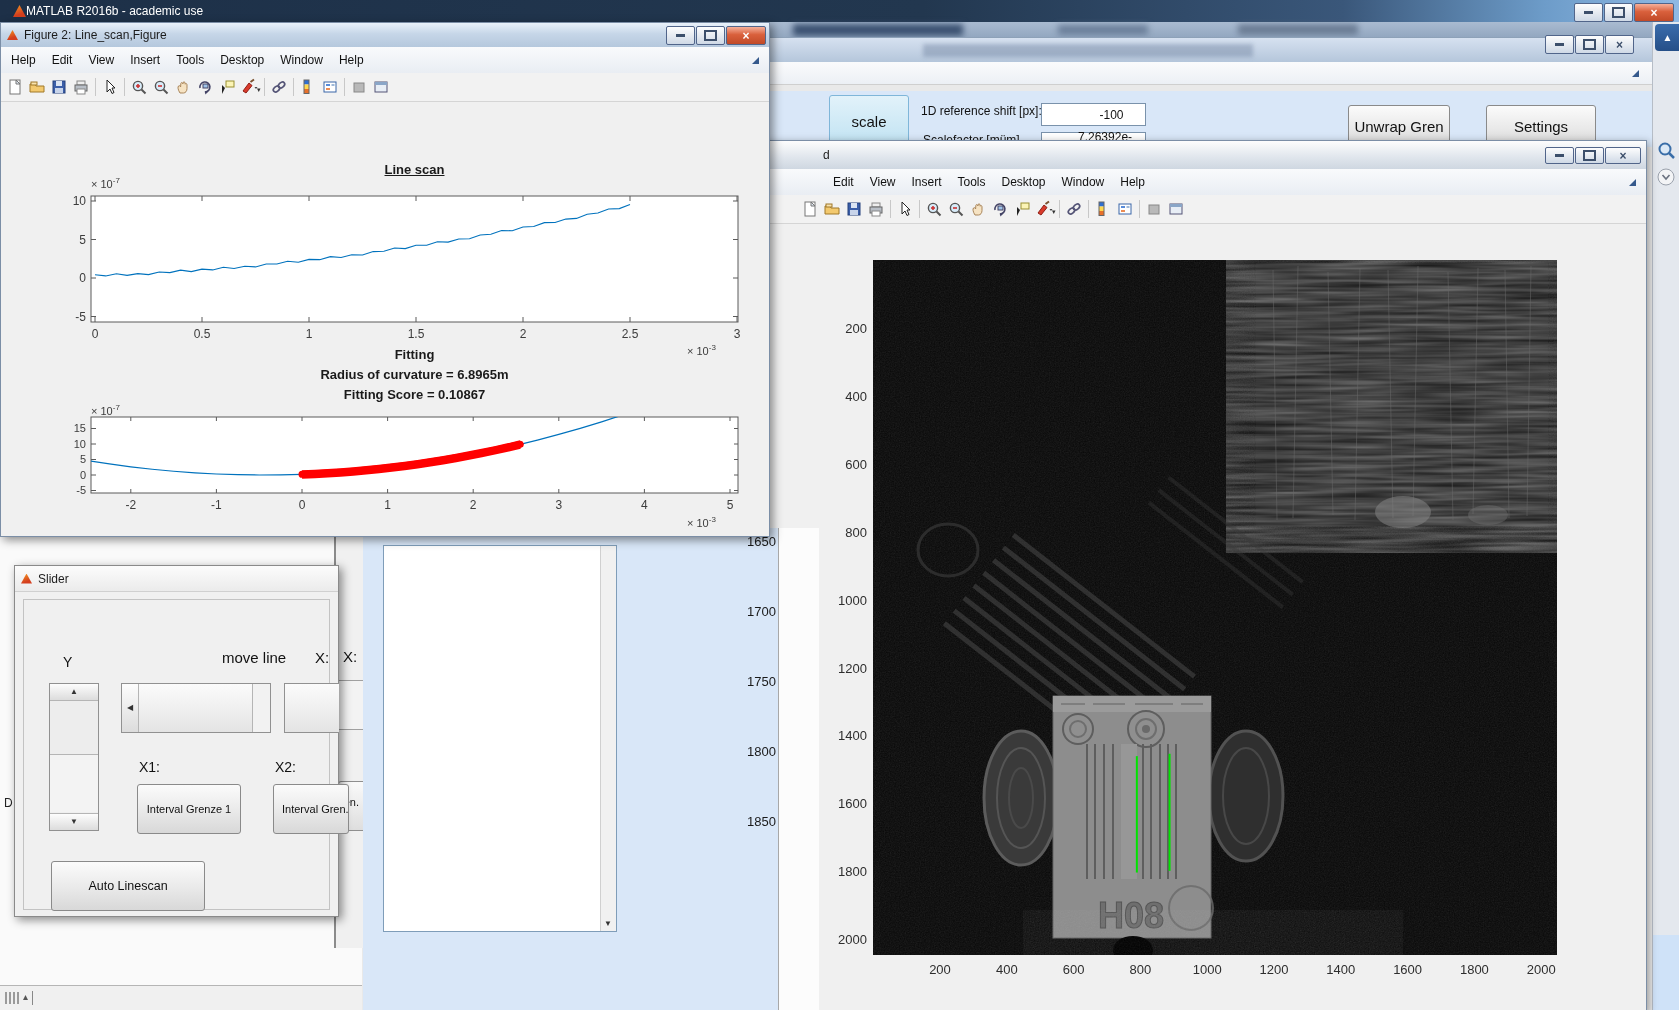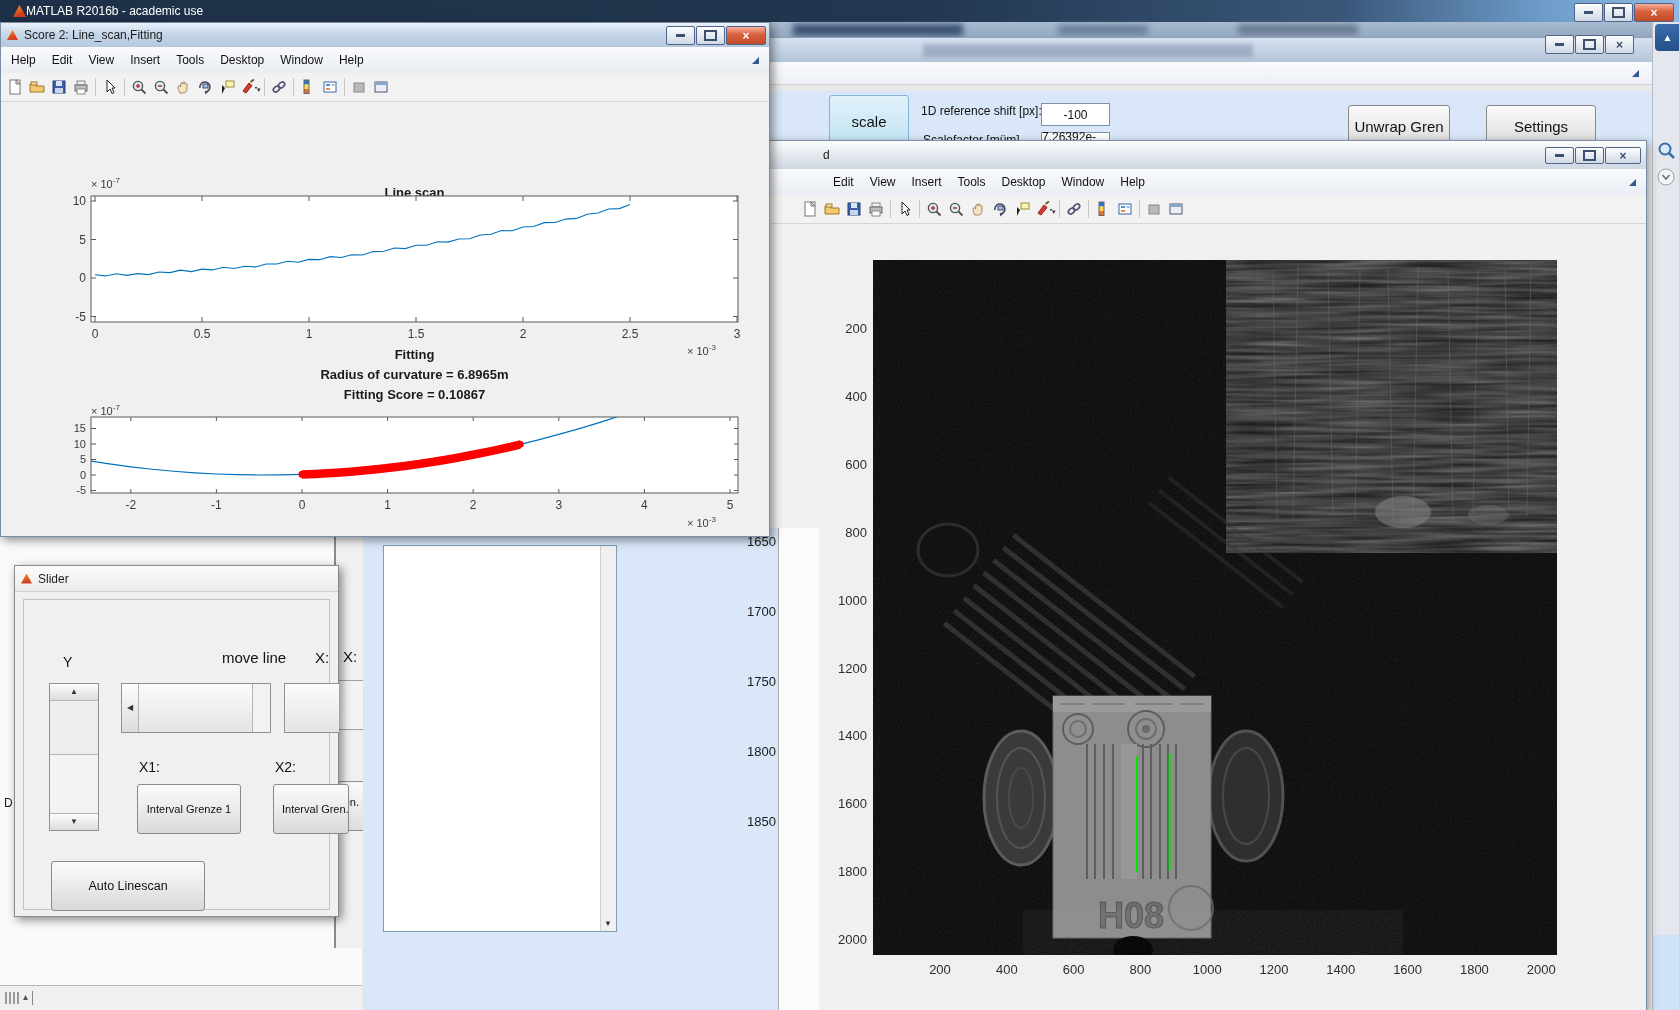--- a/index.html
+++ b/index.html
@@ -31,21 +31,21 @@
   .dockarrow{position:absolute;width:7px;height:7px;background:#35598c;
     clip-path:polygon(100% 0,100% 100%,0 100%);}
   .toolbar{position:absolute;display:flex;align-items:center;background:#f2f2f2;}
   .ticon{width:22px;height:20px;display:flex;align-items:center;justify-content:center;}
   .tsep{width:1px;height:18px;background:#c8c8c8;margin:0 3px;}
   .btn{position:absolute;border:1px solid #8a8a8a;border-radius:3px;
     background:linear-gradient(#fbfbfb,#e9e9e9 55%,#d8d8d8);
     display:flex;align-items:center;justify-content:center;color:#111;}
   .guiblue{background:#d9e7f8;}
   .field{position:absolute;background:#fff;border:1px solid #7a92ab;
-    display:flex;align-items:center;justify-content:center;font-size:12px;color:#111;}
+    display:flex;align-items:center;justify-content:center;font-size:12px;color:#111;padding-left:36px;}
   .lbl{position:absolute;font-size:12px;color:#111;white-space:nowrap;}
   .ptitle{position:absolute;font-weight:bold;font-size:13px;color:#1a1a1a;text-align:center;}
   .scale-lbl{position:absolute;font-size:11px;color:#3c3c3c;}
   .scrollv{position:absolute;border:1px solid #919191;background:#efefef;}
   .sbtn{position:absolute;left:0;right:0;background:linear-gradient(#fdfdfd,#dcdcdc);
     border-bottom:1px solid #b5b5b5;display:flex;align-items:center;justify-content:center;
     color:#444;font-size:7px;}
   .arrow{font-size:8px;color:#333;line-height:1;}
   .num-tick{position:absolute;font-size:13px;color:#1a1a1a;text-align:right;width:56px;}
   sup{font-size:8px;}
@@ -429,21 +429,21 @@
           <rect x="12" y="1" width="2" height="12" fill="#9a9a9a"></rect>
         <path d="M18 9 L23 9 L20.5 4 Z" fill="#555"></path>
         <rect x="27" y="0" width="1" height="14" fill="#888"></rect>
       </svg>
     </div>
   </div>
 
   <div class="win" style="left:0;top:22px;width:768px;height:513px;">
     <div class="titlebar">
       <div class="mlogo" style="width:11px;height:10px;"></div>
-      <span class="title-text">Score 2: Line_scan,Fitting</span>
+      <span class="title-text">Figure 2: Line_scan,Figure</span>
       <div class="winctl" style="left:664px;top:3px;">
         <div class="wbtn">
             <div class="bar"></div>
           </div>
         <div class="wbtn">
             <div class="box"></div>
           </div>
         <div class="wbtn close">
             <span>×</span>
           </div>
@@ -566,21 +566,21 @@
           </svg>
         </span>
         <span class="ticon">
           <svg width="18" height="18">
             <rect x="3" y="4" width="12" height="10" fill="#e8eef6" stroke="#557"></rect>
             <rect x="3" y="4" width="12" height="3" fill="#8aa6c8"></rect>
           </svg>
         </span>
       </div>
 
-    <div class="ptitle" style="left:90px;top:162px;width:647px;text-decoration:underline;">Line scan</div>
+    <div class="ptitle" style="left:90px;top:139px;width:647px;text-decoration:underline;">Line scan</div>
     <div class="scale-lbl" style="left:90px;top:153px;">
       <span>× 10</span><sup>-7</sup></div>
     <div class="scale-lbl" style="left:686px;top:320px;width:52px;">
       <span>× 10</span><sup>-3</sup></div>
     <div class="ptitle" style="left:90px;top:324px;width:647px;">Fitting</div>
     <div class="ptitle" style="left:90px;top:344px;width:647px;">Radius of curvature = 6.8965m</div>
     <div class="ptitle" style="left:90px;top:364px;width:647px;">Fitting Score = 0.10867</div>
     <div class="scale-lbl" style="left:90px;top:380px;">
       <span>× 10</span><sup>-7</sup></div>
     <div class="scale-lbl" style="left:686px;top:492px;width:52px;">

